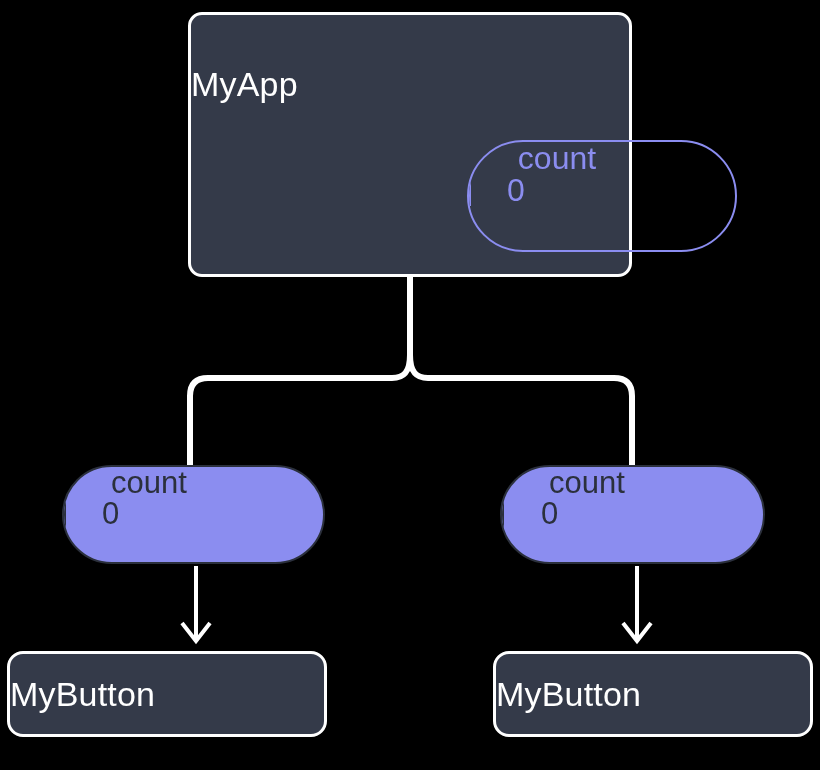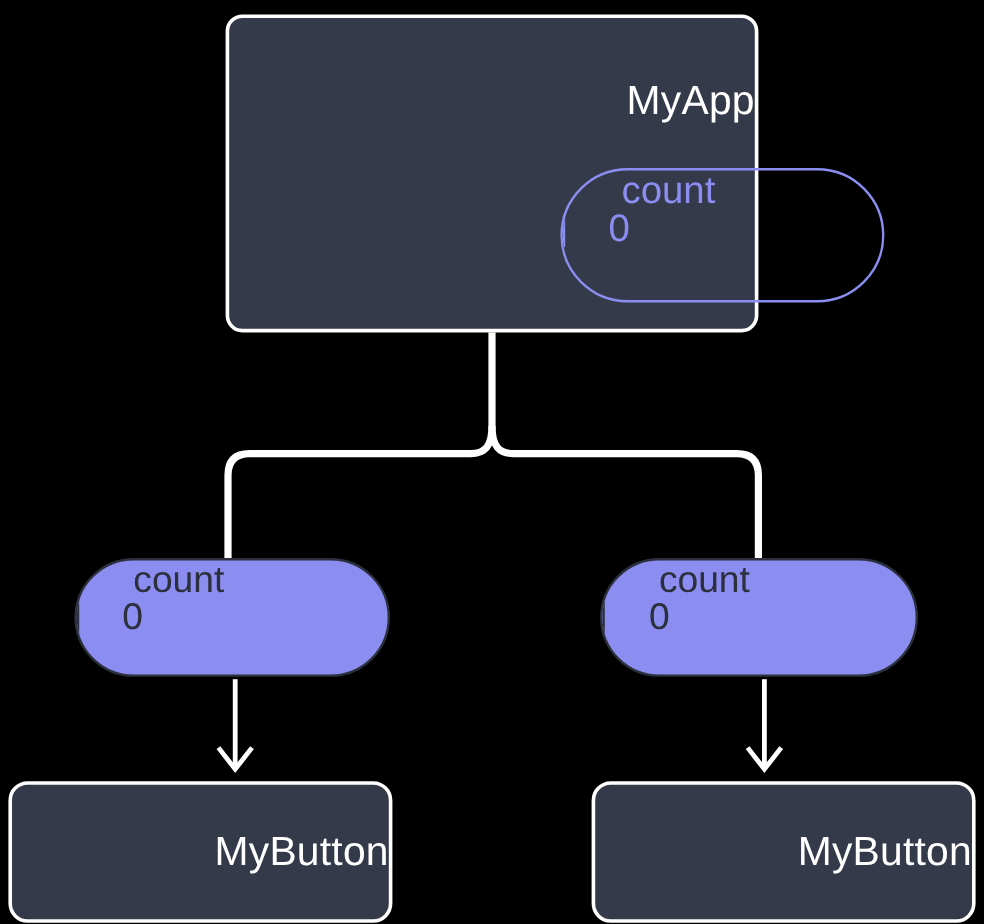--- a/index.html
+++ b/index.html
@@ -34,21 +34,21 @@
 
   
   .widget-box {
     position: absolute;
     box-sizing: border-box;
     background: #343a49;
     border: 3px solid #ffffff;
     border-radius: 14px;
     display: flex;
     flex-direction: column;
-    align-items: flex-end;
+    align-items: flex-start;
     z-index: 2;
   }
   .widget-title {
     color: #ffffff;
     font-size: 34px;
     line-height: 1;
     font-weight: 400;
     letter-spacing: 0.2px;
     white-space: nowrap;
   }
@@ -58,21 +58,21 @@
     left: 188px;
     top: 12px;
     width: 444px;
     height: 265px;
     justify-content: flex-start;
     padding-top: 52px;
   }
 
   
   .button-box {
-    height: 118px;
+    height: 86px;
     justify-content: center;
     border-radius: 16px;
   }
   #node-mybutton-left  { left: 7px;   top: 651px; width: 320px; }
   #node-mybutton-right { left: 493px; top: 651px; width: 320px; }
 
   
   .pill {
     position: absolute;
     box-sizing: border-box;

